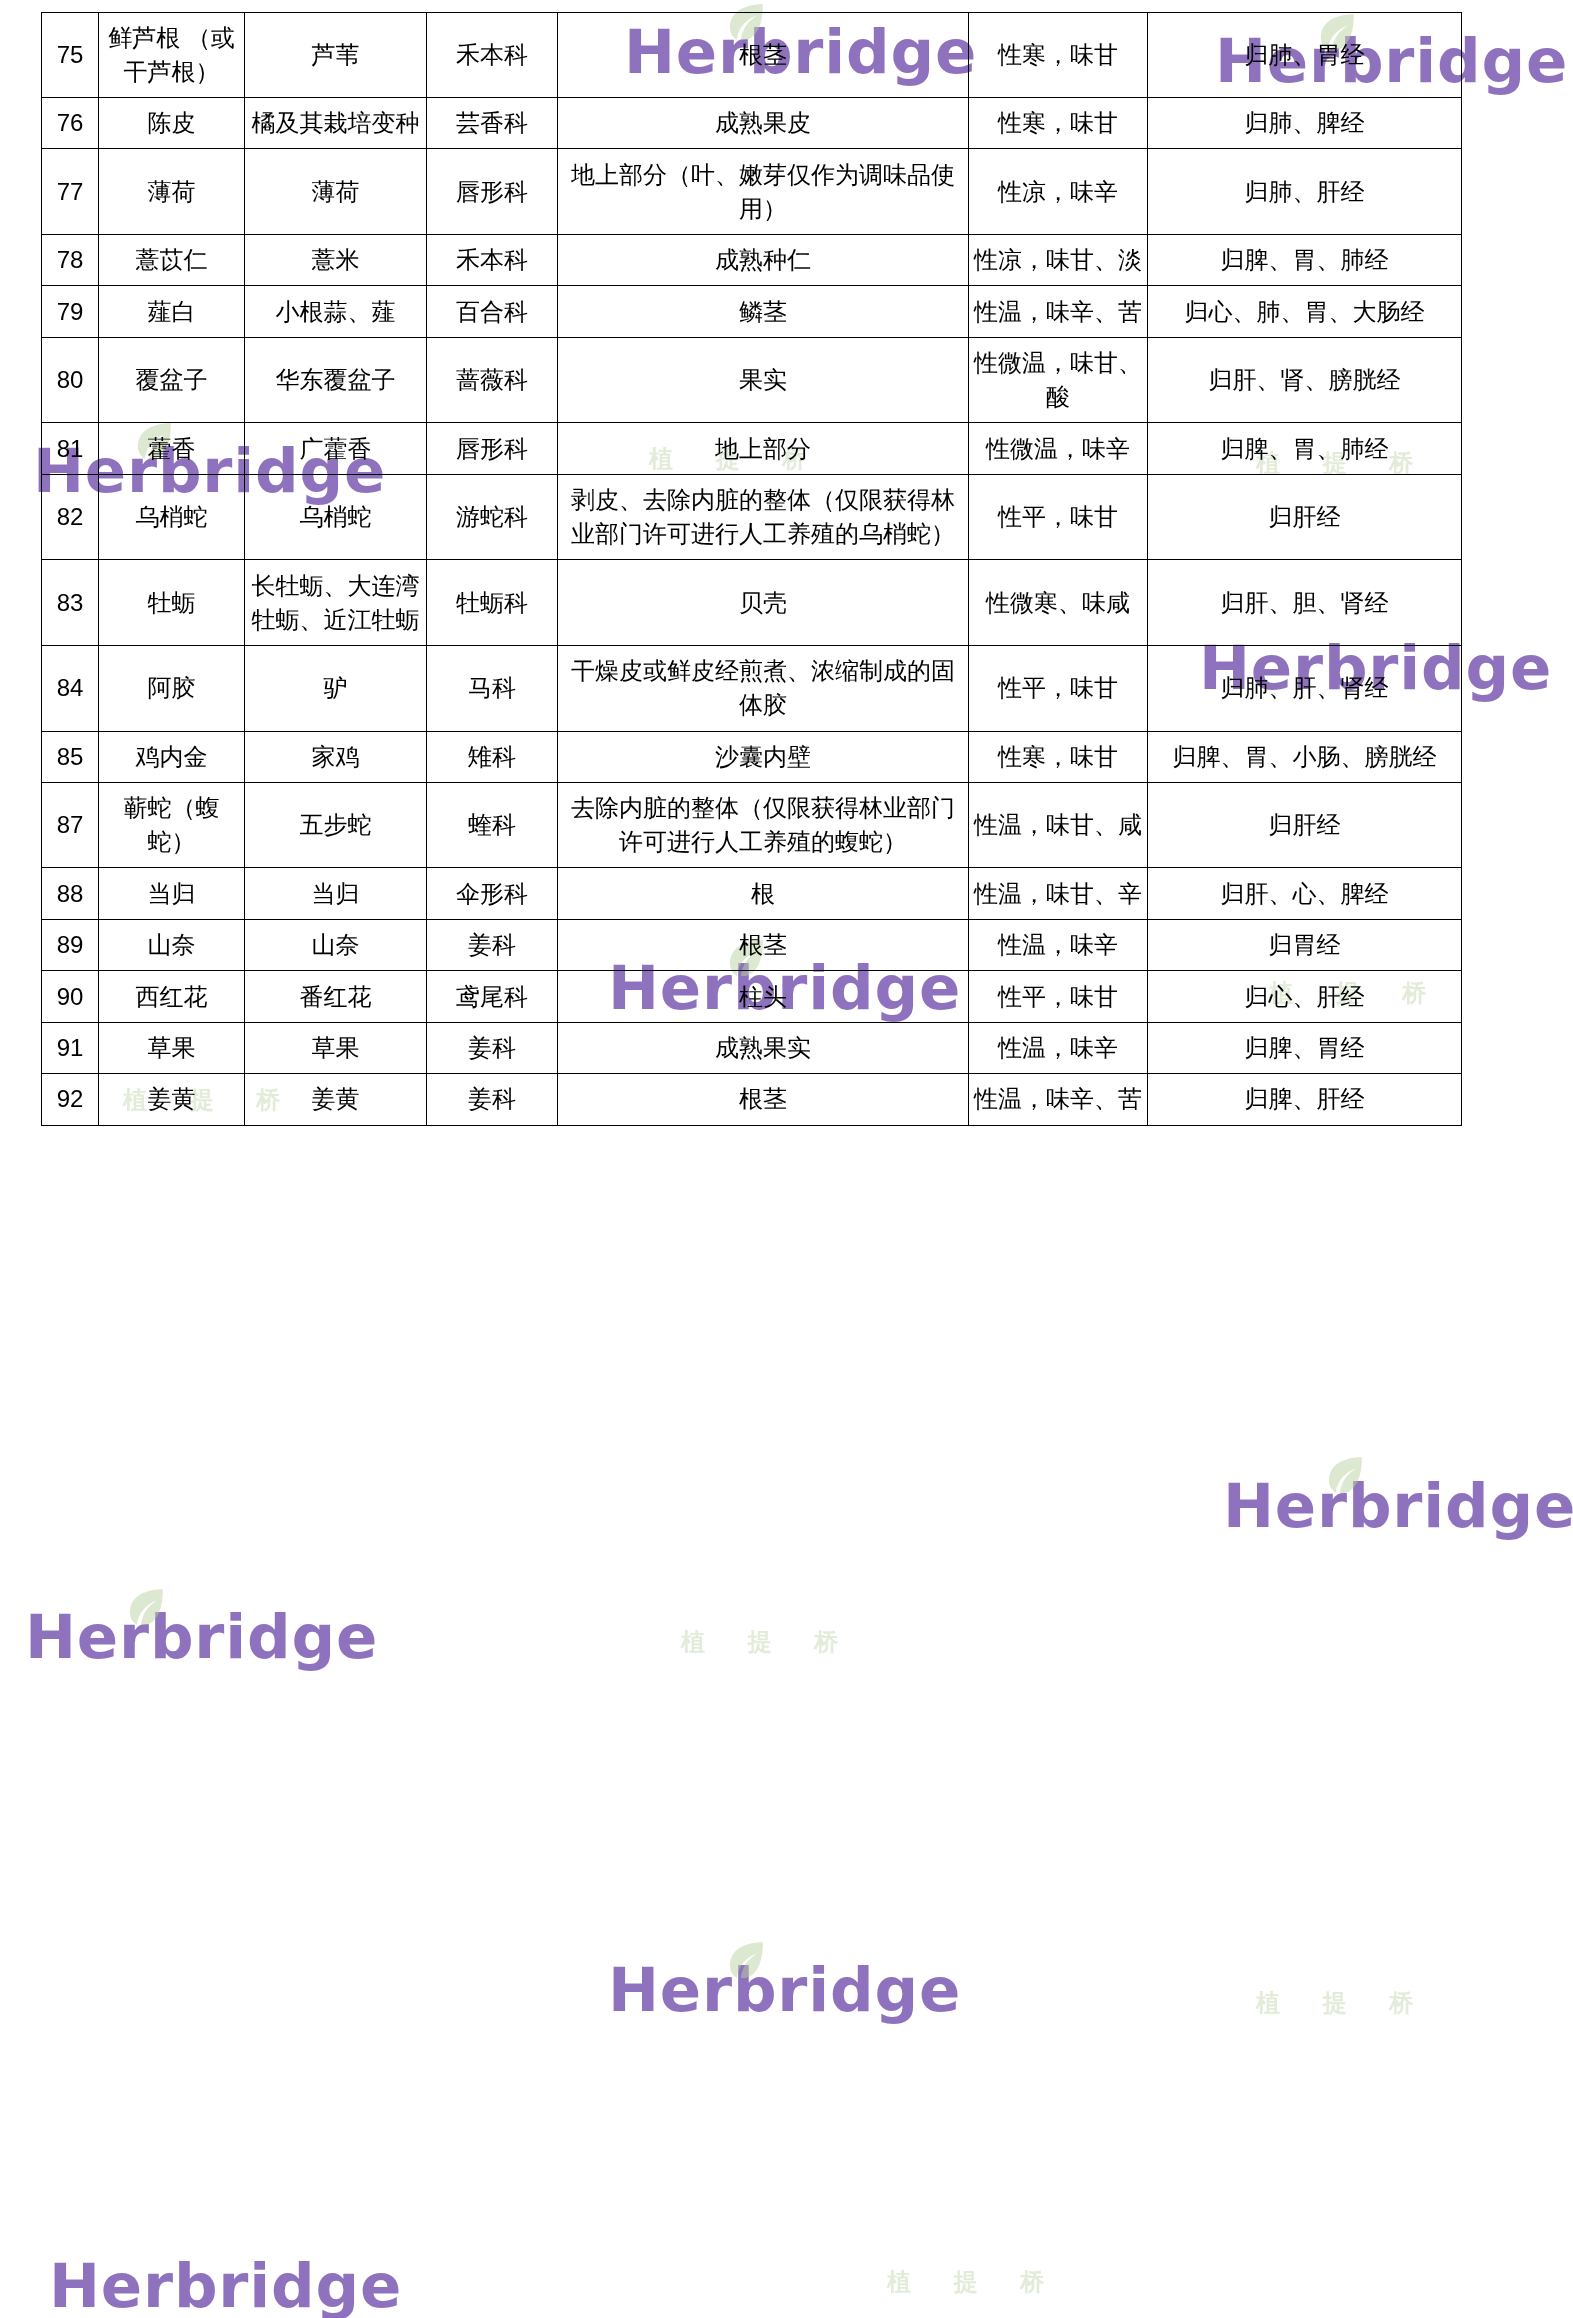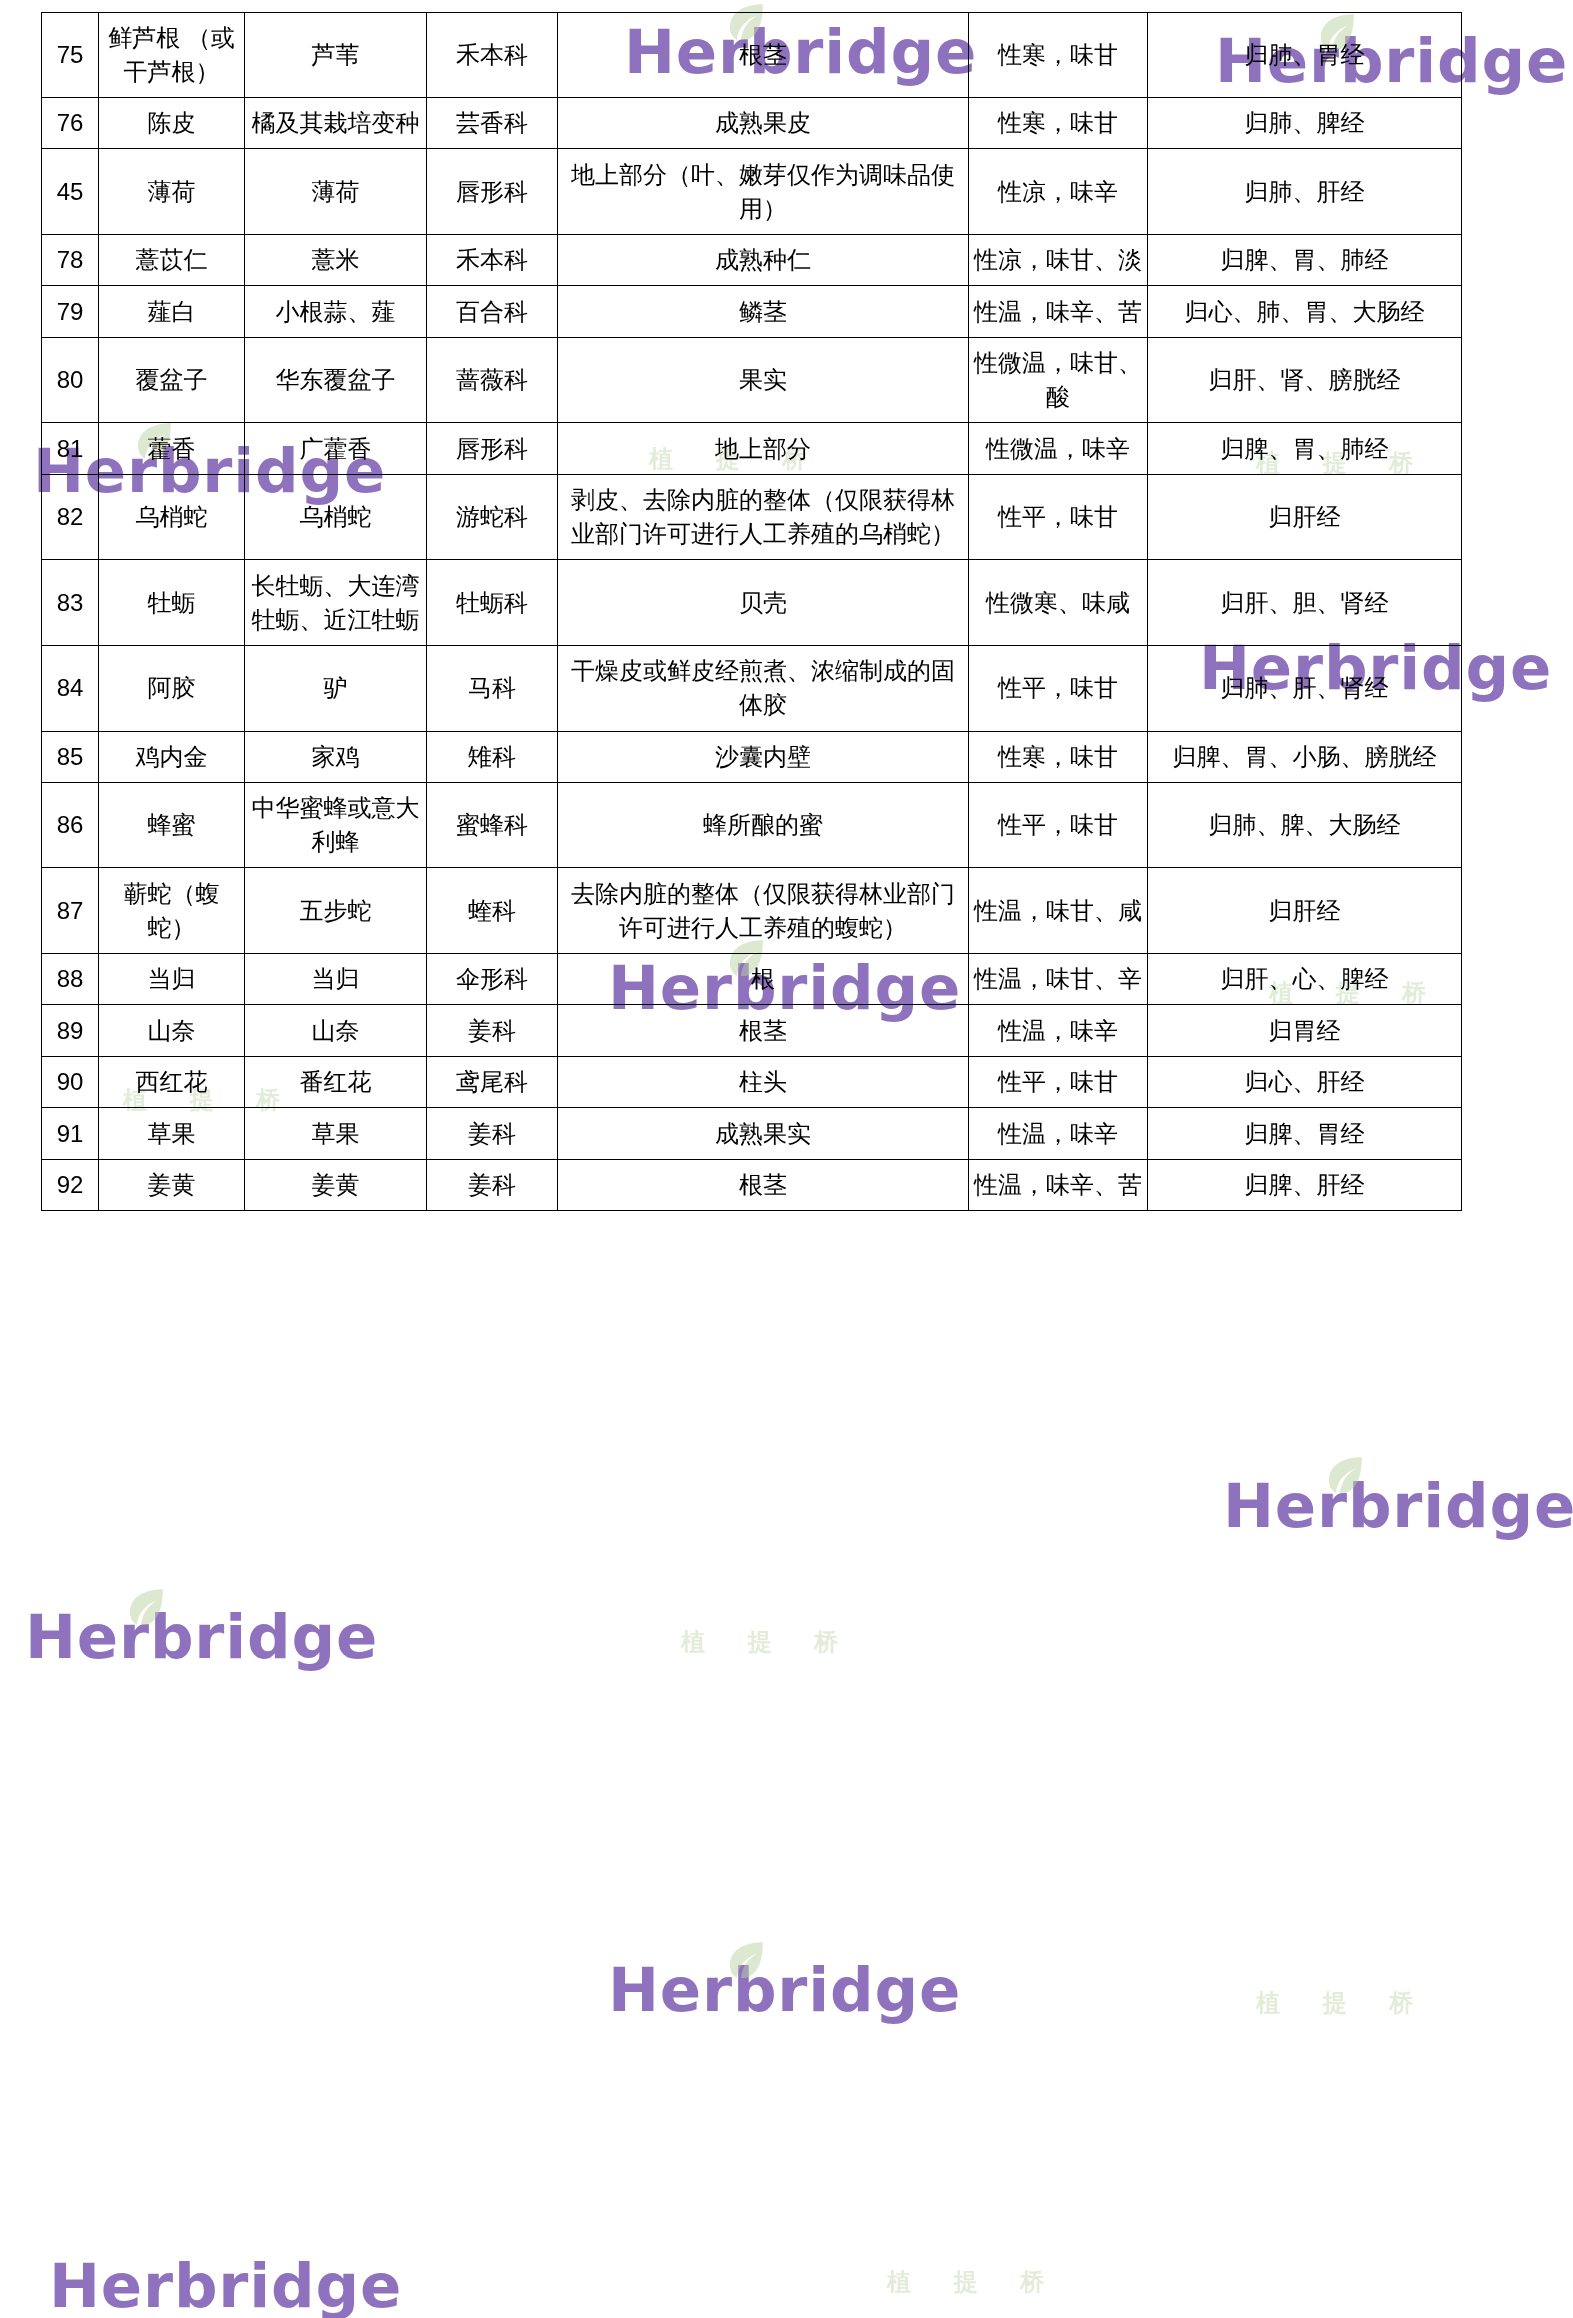--- a/index.html
+++ b/index.html
@@ -155,21 +155,21 @@
       <tr>
         <td class="num">76</td>
         <td>陈皮</td>
         <td>橘及其栽培变种</td>
         <td>芸香科</td>
         <td class="part">成熟果皮</td>
         <td>性寒，味甘</td>
         <td>归肺、脾经</td>
       </tr>
       <tr>
-        <td class="num">45</td>
+        <td class="num">77</td>
         <td>薄荷</td>
         <td>薄荷</td>
         <td>唇形科</td>
         <td class="part">地上部分（叶、嫩芽仅作为调味品使用）</td>
         <td>性凉，味辛</td>
         <td>归肺、肝经</td>
       </tr>
       <tr>
         <td class="num">78</td>
         <td>薏苡仁</td>
@@ -236,29 +236,20 @@
       <tr>
         <td class="num">85</td>
         <td>鸡内金</td>
         <td>家鸡</td>
         <td>雉科</td>
         <td class="part">沙囊内壁</td>
         <td>性寒，味甘</td>
         <td>归脾、胃、小肠、膀胱经</td>
       </tr>
       <tr>
-        <td class="num">86</td>
-        <td>蜂蜜</td>
-        <td>中华蜜蜂或意大利蜂</td>
-        <td>蜜蜂科</td>
-        <td class="part">蜂所酿的蜜</td>
-        <td>性平，味甘</td>
-        <td>归肺、脾、大肠经</td>
-      </tr>
-      <tr>
         <td class="num">87</td>
         <td>蕲蛇（蝮蛇）</td>
         <td>五步蛇</td>
         <td>蝰科</td>
         <td class="part">去除内脏的整体（仅限获得林业部门许可进行人工养殖的蝮蛇）</td>
         <td>性温，味甘、咸</td>
         <td>归肝经</td>
       </tr>
       <tr>
         <td class="num">88</td>

